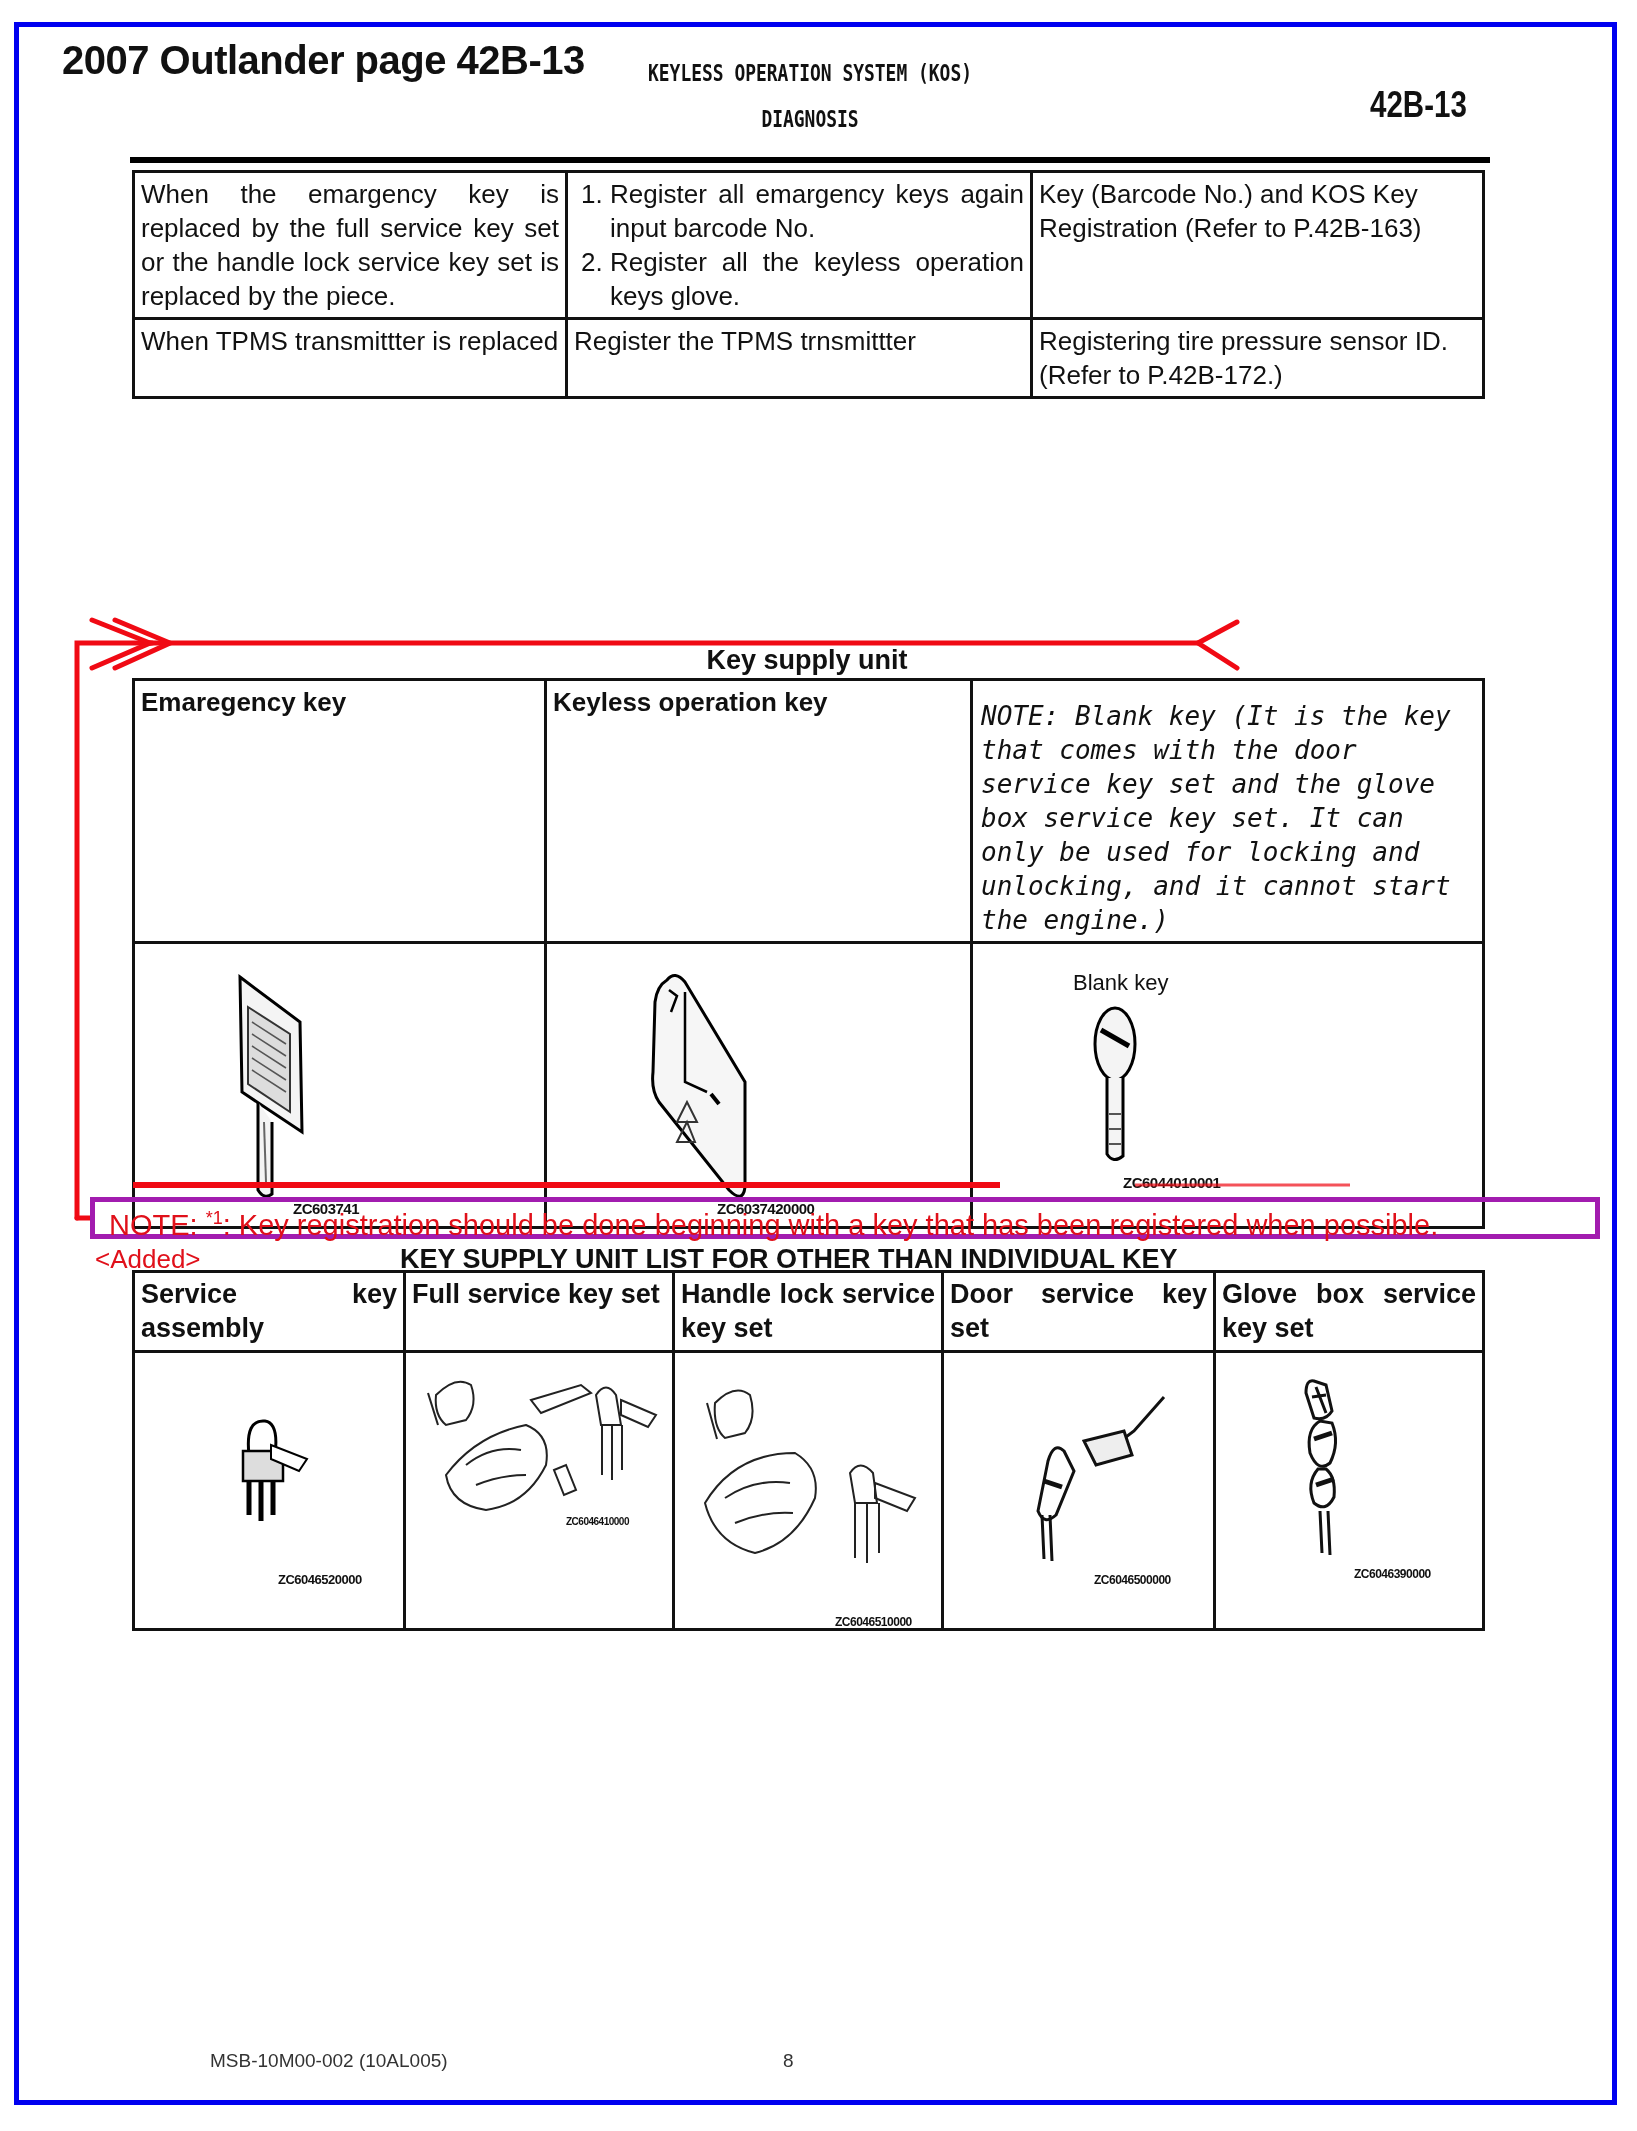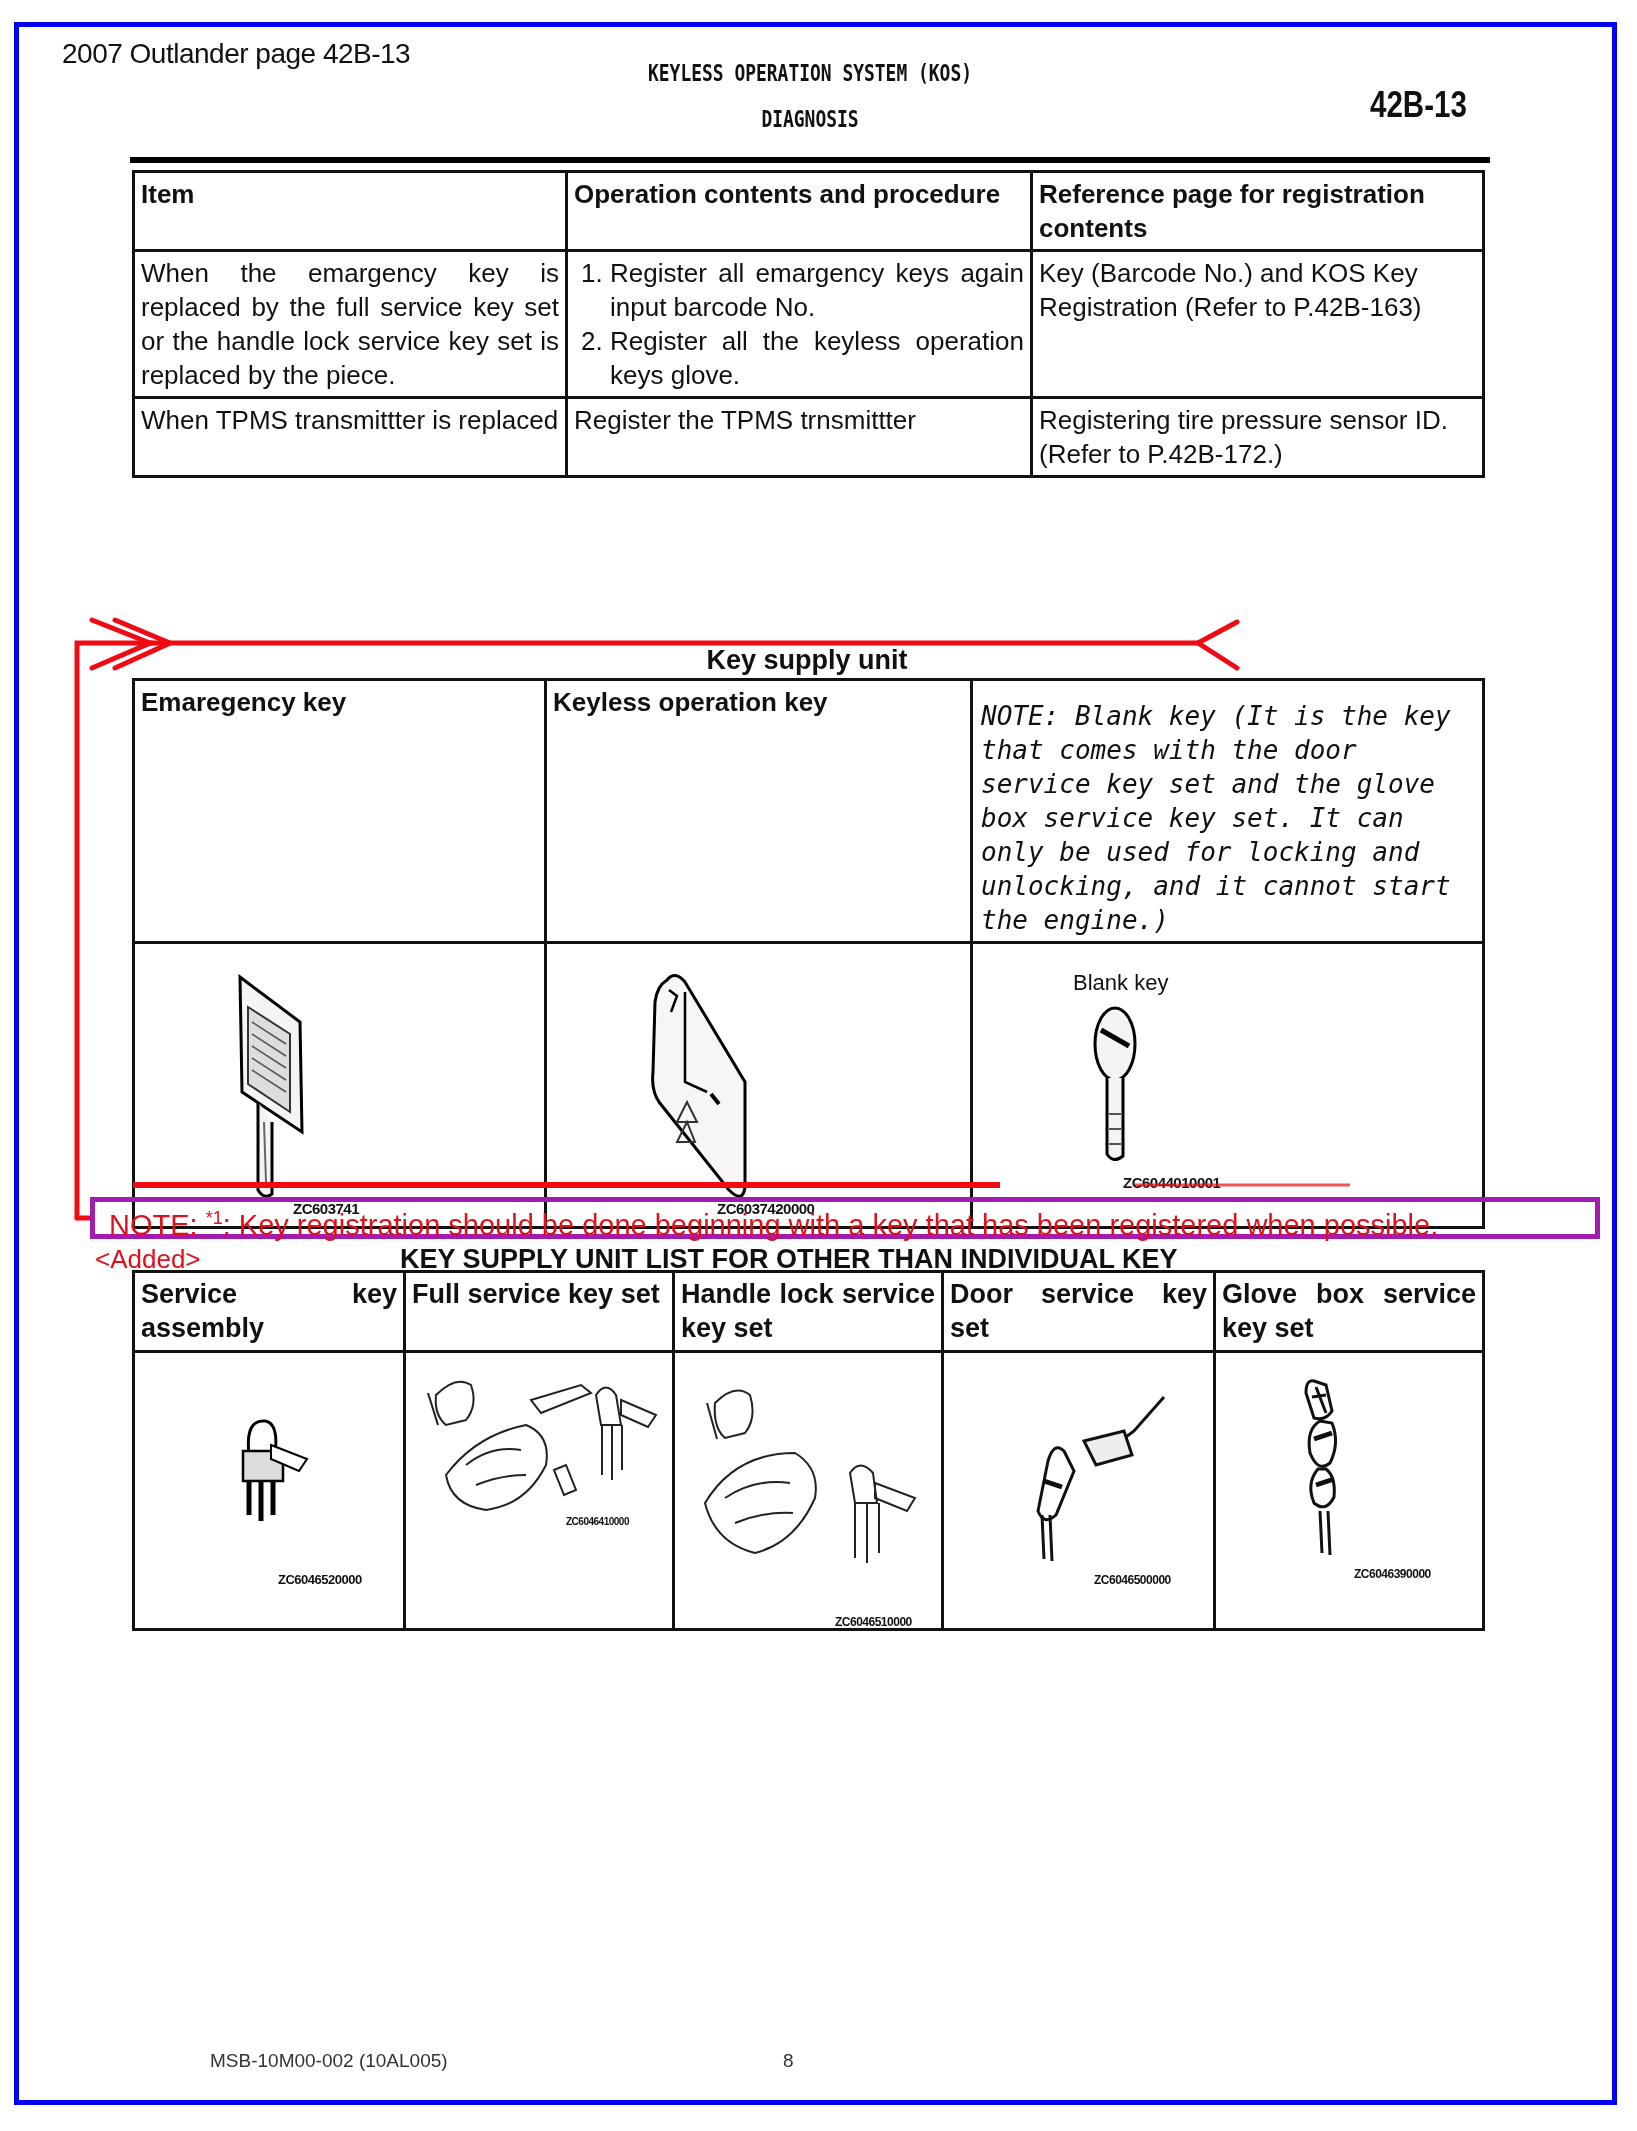--- a/index.html
+++ b/index.html
@@ -1,21 +1,21 @@
 <!DOCTYPE html>
 <html><head>
 <meta charset="utf-8">
 <style>
   html, body { margin: 0; padding: 0; background: #ffffff; }
   body { width: 1637px; height: 2131px; position: relative; overflow: hidden;
          font-family: "Liberation Sans", sans-serif; color: #111; }
   .frame { position: absolute; left: 14px; top: 22px; width: 1593px; height: 2073px;
            border: 5px solid #0000f0; box-sizing: content-box; }
   .abs { position: absolute; }
-  .page-label { left: 62px; top: 38px; font-size: 28px; letter-spacing: -0.5px; }
+  .page-label { left: 62px; top: 38px; font-size: 40px; letter-spacing: -0.5px; font-weight: bold; }
   .sys-title { left: 600px; top: 60px; width: 420px; text-align: center; font-family: "DejaVu Sans Mono", monospace;
                font-weight: bold; font-size: 23px; transform: scaleX(0.78); transform-origin: center; letter-spacing: 0px; }
   .sys-sub { left: 600px; top: 106px; width: 420px; text-align: center; font-family: "DejaVu Sans Mono", monospace;
              font-weight: bold; font-size: 23px; transform: scaleX(0.78); transform-origin: center; }
   .page-num { left: 1370px; top: 84px; font-size: 36px; font-weight: bold; transform: scaleX(0.82); transform-origin: left; }
   .thick-rule { left: 130px; top: 157px; width: 1360px; height: 6px; background: #000; }
 
   table.grid { position: absolute; border-collapse: collapse; table-layout: fixed; }
   table.grid td { border: 3px solid #111; vertical-align: top; padding: 4px 6px; font-size: 26px; line-height: 34px; }
   .just { text-align: justify; text-align-last: auto; }
@@ -59,25 +59,20 @@
 <div class="abs page-num">42B-13</div>
 <div class="abs thick-rule"></div>
 
 <table class="grid" id="t1">
   <colgroup>
       <col class="c1">
       <col class="c2">
       <col class="c3">
     </colgroup>
   <tbody>
-      <tr style="height:78px">
-    <td class="hdr-bold">Item</td>
-    <td class="hdr-bold just">Operation contents and procedure</td>
-    <td class="hdr-bold">Reference page for registration contents</td>
-  </tr>
   <tr style="height:145px">
     <td class="just">When the emargency key is replaced by the full service key set or the handle lock service key set is replaced by the piece.</td>
     <td>
       <ol class="steps">
         <li>Register all emargency keys again input barcode No.</li>
         <li>Register all the keyless operation keys glove.</li>
       </ol>
     </td>
     <td>Key (Barcode No.) and KOS Key Registration (Refer to P.42B-163)</td>
   </tr>

